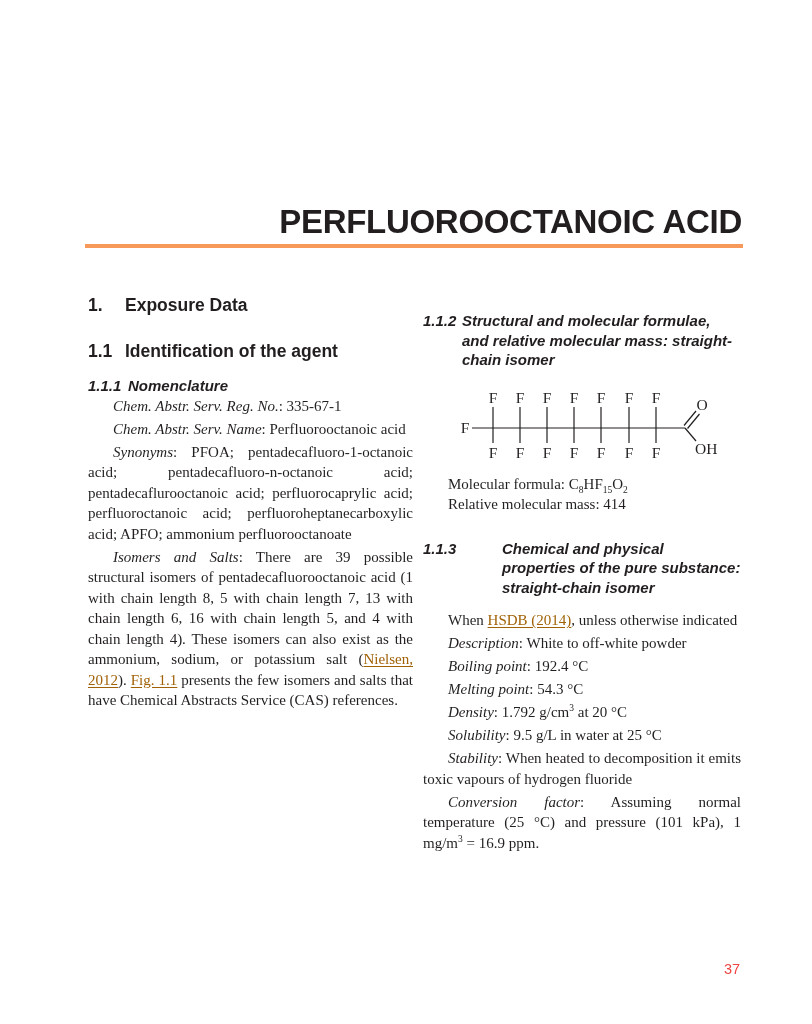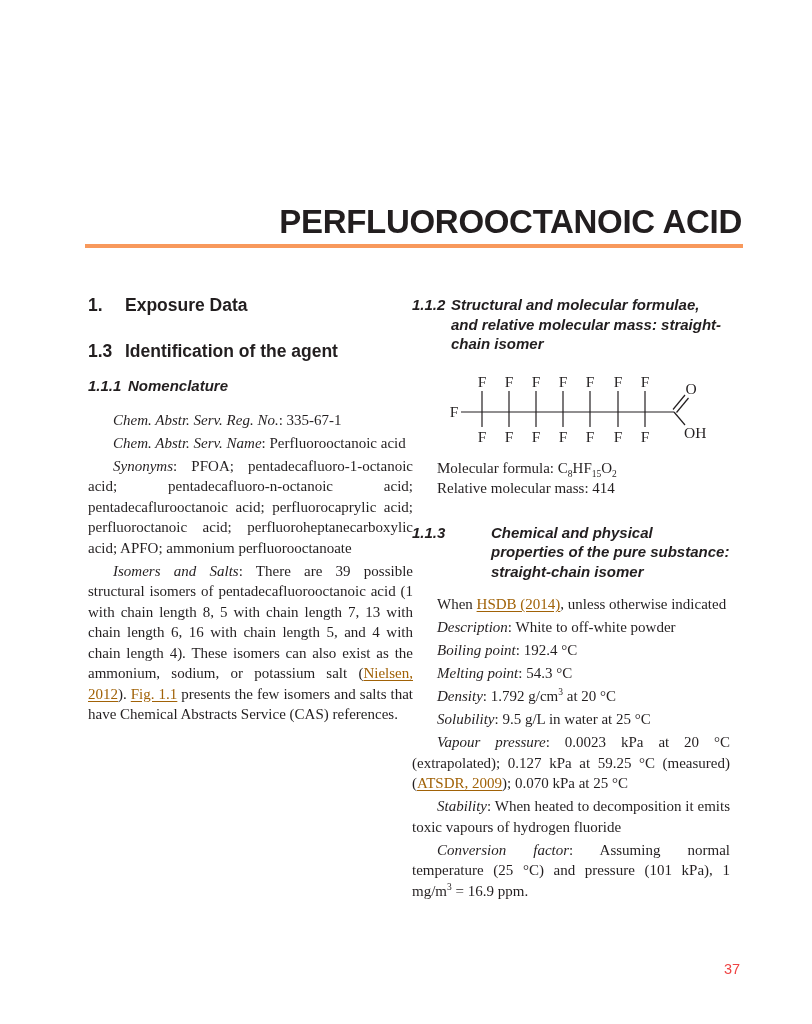--- a/index.html
+++ b/index.html
@@ -25,42 +25,42 @@
     position: absolute; left: 85px; top: 244px;
     width: 658px; height: 4px; background: #f8995c;
   }
 
   
   .col {
     position: absolute; top: 295px;
     font-size: 15px; line-height: 20.5px; text-align: justify;
   }
   .col-left  { left: 88px;  width: 325px; }
-  .col-right { left: 412px; width: 318px; }
+  .col-right { left: 423px; width: 318px; margin-top: 16px; }
 
   
   .sec-heading {
     display: flex; text-align: left;
     font-family: "Liberation Sans", "DejaVu Sans", sans-serif;
     font-weight: bold; font-size: 17.5px; line-height: 20px;
     color: #221e1f;
   }
   .sec-heading .num { flex: 0 0 37px; }
   .h-exposure { margin-bottom: 26px; }
   .h-identification { margin-bottom: 15px; }
   .sub-heading {
     display: flex; text-align: left;
     font-family: "Liberation Sans", "DejaVu Sans", sans-serif;
     font-weight: bold; font-style: italic;
     font-size: 15px; line-height: 19.5px;
     color: #221e1f;
   }
   .sub-heading .num { flex: 0 0 40px; font-style: italic; }
   .col-right .sub-heading .num { flex: 0 0 39px; }
-  .h-nomenclature { margin-bottom: 14px; }
+  .h-nomenclature { }
   .h-112 { margin-bottom: 10px; }
   .h-113 { margin-top: 24px; margin-bottom: 13px; gap: 40px; }
 
   
   p.para { text-indent: 25px; margin: 0 0 2.5px 0; }
   p.plain { text-align: left; text-indent: 25px; margin: 0; }
   em { font-style: italic; }
   sub, sup { font-size: 9.5px; line-height: 0; }
   a.cite { color: #a16207; text-decoration: underline; text-underline-offset: 2px; }
 
@@ -88,21 +88,21 @@
   <div class="title-rule"></div>
 
   <div class="col col-left">
 
     <div class="sec-heading h-exposure">
       <span class="num">1.</span>
       <span>Exposure Data</span>
     </div>
 
     <div class="sec-heading h-identification">
-      <span class="num">1.3</span>
+      <span class="num">1.1</span>
       <span>Identification of the agent</span>
     </div>
 
     <div class="sub-heading h-nomenclature">
       <span class="num">1.1.1</span>
       <span>Nomenclature</span>
     </div>
 
     <p class="para"><em>Chem. Abstr. Serv. Reg. No.</em><span>: 335-67-1</span></p>
     <p class="para"><em>Chem. Abstr. Serv. Name</em><span>: Perfluorooctanoic acid</span></p>
@@ -167,20 +167,19 @@
       <span class="num">1.1.3</span>
       <span>Chemical and physical properties of the pure substance: straight-chain isomer</span>
     </div>
 
     <p class="para"><span>When </span><a href="#" class="cite">HSDB (2014)</a><span>, unless otherwise indicated</span></p>
     <p class="para"><em>Description</em><span>: White to off-white powder</span></p>
     <p class="para"><em>Boiling point</em><span>: 192.4 °C</span></p>
     <p class="para"><em>Melting point</em><span>: 54.3 °C</span></p>
     <p class="para"><em>Density</em><span>: 1.792 g/cm</span><sup>3</sup><span> at 20 °C</span></p>
     <p class="para"><em>Solubility</em><span>: 9.5 g/L in water at 25 °C</span></p>
-    <p class="para"><em>Vapour pressure</em><span>: 0.0023 kPa at 20 °C (extrapolated); 0.127 kPa at 59.25 °C (measured) (</span><a href="#" class="cite">ATSDR, 2009</a><span>); 0.070 kPa at 25 °C</span></p>
     <p class="para"><em>Stability</em><span>: When heated to decomposition it emits toxic vapours of hydrogen fluoride</span></p>
     <p class="para"><em>Conversion factor</em><span>: Assuming normal temperature (25 °C) and pressure (101 kPa), 1 mg/m</span><sup>3</sup><span> = 16.9 ppm.</span></p>
   </div>
 
   <div class="page-number">37</div>
 
 </div>
 
 </body></html>

